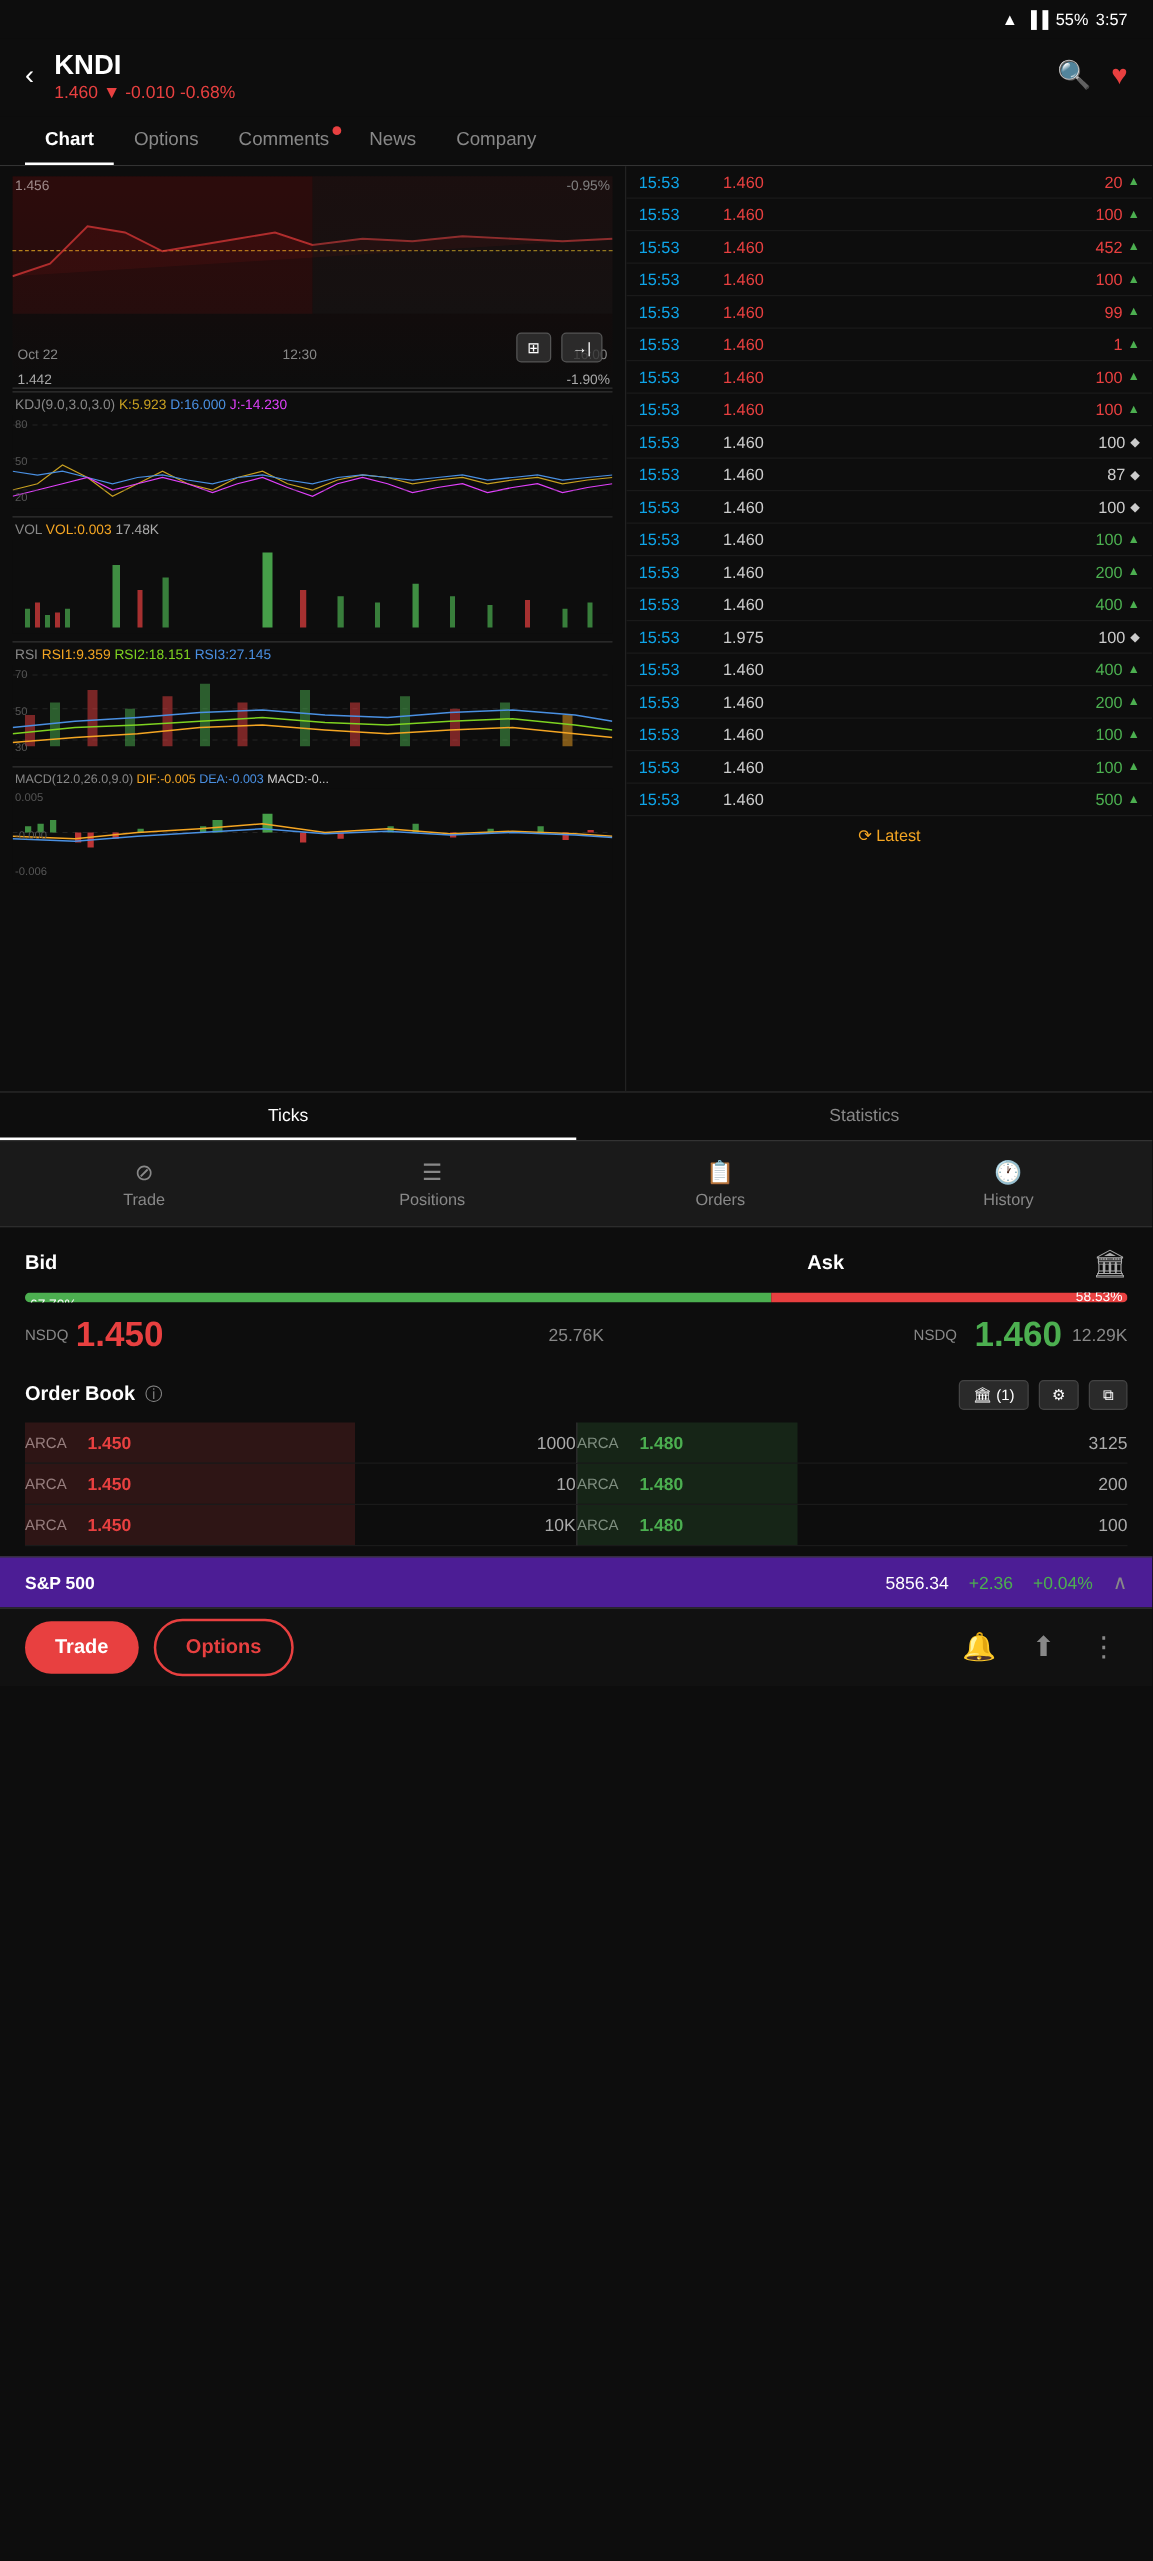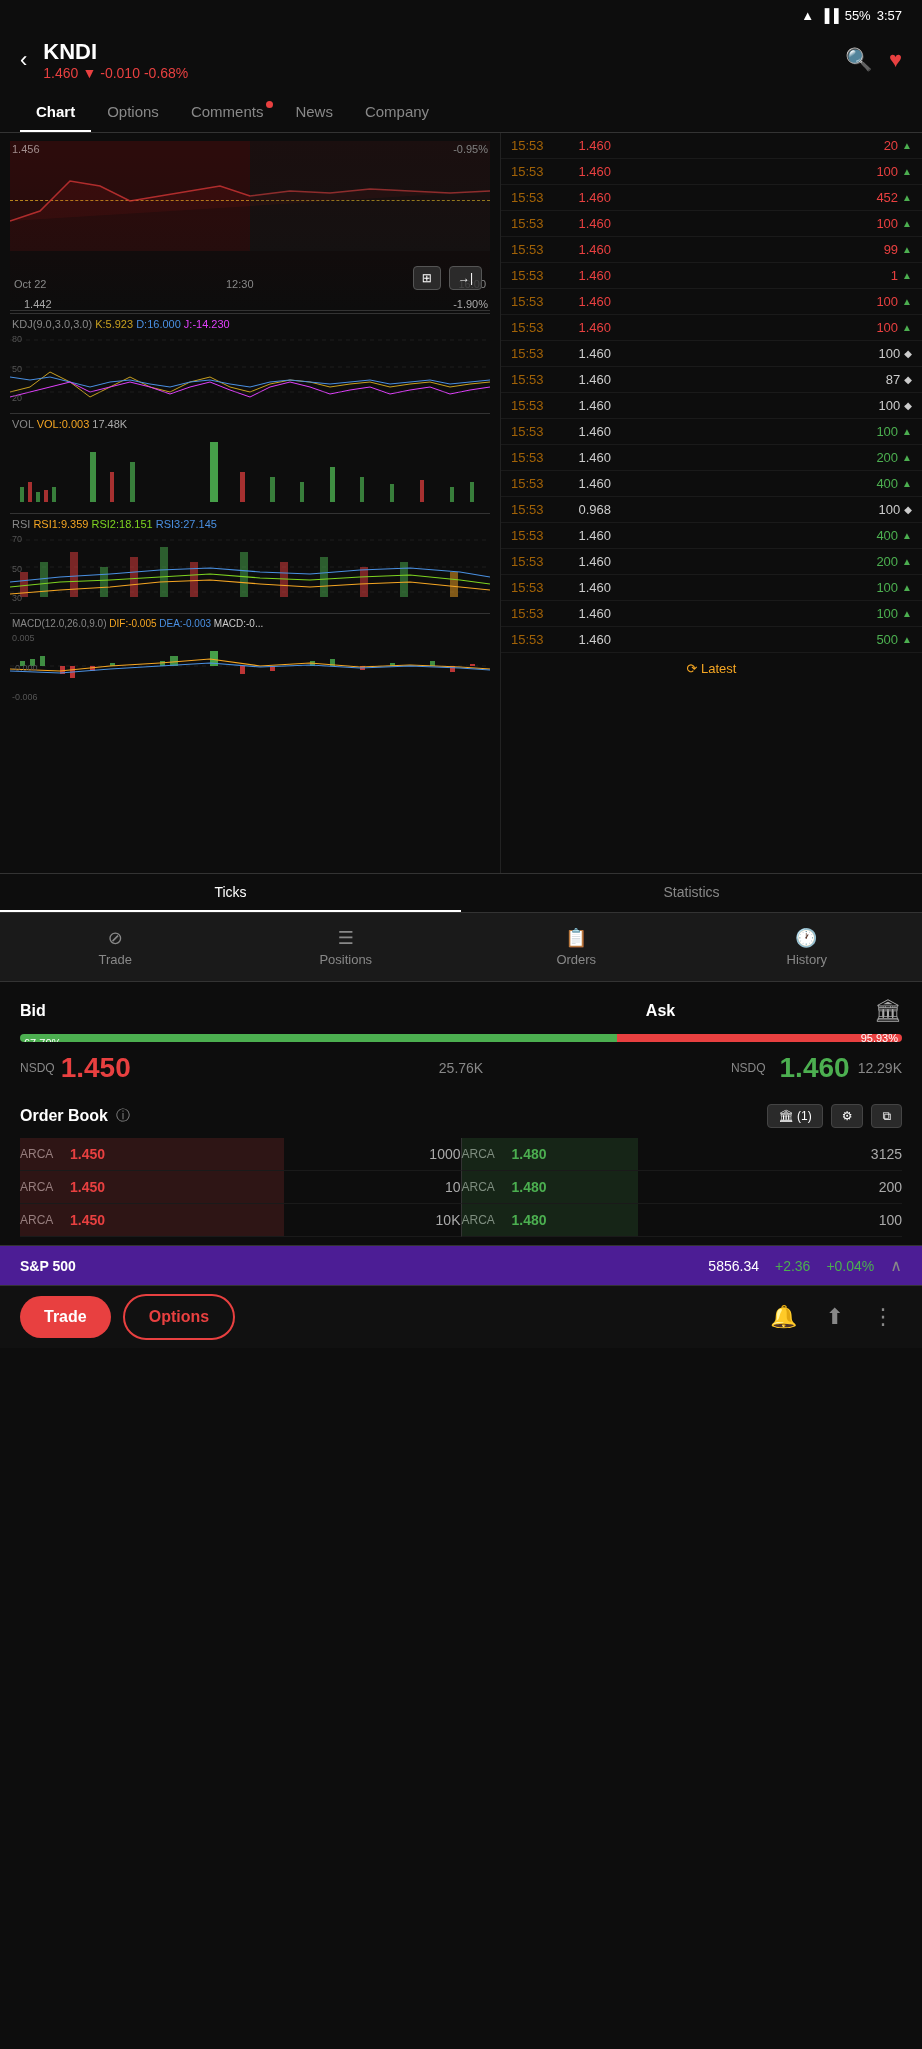--- a/index.html
+++ b/index.html
@@ -98,21 +98,21 @@
       position: relative;
       margin-bottom: 2px;
     }
     .chart-label {
       font-size: 11px;
       color: #aaa;
       position: absolute;
     }
     .chart-label.top-left { top: 2px; left: 2px; }
     .chart-label.top-right { top: 2px; right: 2px; color: #aaa; }
-    .chart-label.bottom-left { bottom: 0; left: 14px; }
+    .chart-label.bottom-left { bottom: 0; left: 4px; }
     .chart-label.bottom-right { bottom: 0; right: 2px; }
 
     .chart-overlay-buttons {
       position: absolute;
       bottom: 20px;
       right: 8px;
       display: flex;
       gap: 8px;
     }
     .chart-overlay-btn {
@@ -175,21 +175,21 @@
       overflow-y: auto;
       border-left: 1px solid #222;
     }
     .tick-row {
       display: flex;
       align-items: center;
       padding: 5px 10px;
       border-bottom: 1px solid #1a1a1a;
       font-size: 13px;
     }
-    .tick-time { color: #a16207; width: 45px; flex-shrink: 0; }
+    .tick-time { color: #0ea5e9; width: 45px; flex-shrink: 0; }
     .tick-price { width: 55px; text-align: right; flex-shrink: 0; }
     .tick-price.red { color: #e84040; }
     .tick-price.neutral { color: #ccc; }
     .tick-vol {
       flex: 1;
       text-align: right;
       display: flex;
       align-items: center;
       justify-content: flex-end;
       gap: 4px;
@@ -659,21 +659,21 @@
     <span class="tick-price neutral">1.460</span>
     <span class="tick-vol green">200 <span class="arrow-up">▲</span></span>
   </div>
         <div class="tick-row">
     <span class="tick-time">15:53</span>
     <span class="tick-price neutral">1.460</span>
     <span class="tick-vol green">400 <span class="arrow-up">▲</span></span>
   </div>
         <div class="tick-row">
     <span class="tick-time">15:53</span>
-    <span class="tick-price neutral">0.968</span>
+    <span class="tick-price neutral">1.975</span>
     <span class="tick-vol neutral">100 <span class="diamond">◆</span></span>
   </div>
         <div class="tick-row">
     <span class="tick-time">15:53</span>
     <span class="tick-price neutral">1.460</span>
     <span class="tick-vol green">400 <span class="arrow-up">▲</span></span>
   </div>
         <div class="tick-row">
     <span class="tick-time">15:53</span>
     <span class="tick-price neutral">1.460</span>
@@ -727,21 +727,21 @@
   <div class="bid-ask-header">
     <div class="bid-label">Bid</div>
     <div class="ask-label">Ask</div>
     <div class="bank-icon">🏛</div>
   </div>
   <div class="bid-ask-bar">
     <div class="bid-bar" style="width:67.7%">
       <span style="font-size:11px;color:#fff;padding-left:4px;line-height:8px;">67.70%</span>
     </div>
     <div class="ask-bar" style="width:32.3%; display:flex; align-items:center; justify-content:flex-end; padding-right:4px;">
-      <span style="font-size:11px;color:#fff">95.93%</span>
+      <span style="font-size:11px;color:#fff">58.53%</span>
     </div>
   </div>
   <div class="bid-ask-prices">
     <div class="bid-side">
       <span class="bid-exchange">NSDQ</span>
       <span class="bid-price">1.450</span>
     </div>
     <div style="color:#888;font-size:14px;margin:0 14px">25.76K</div>
     <div class="ask-side">
       <span class="bid-exchange">NSDQ</span>

